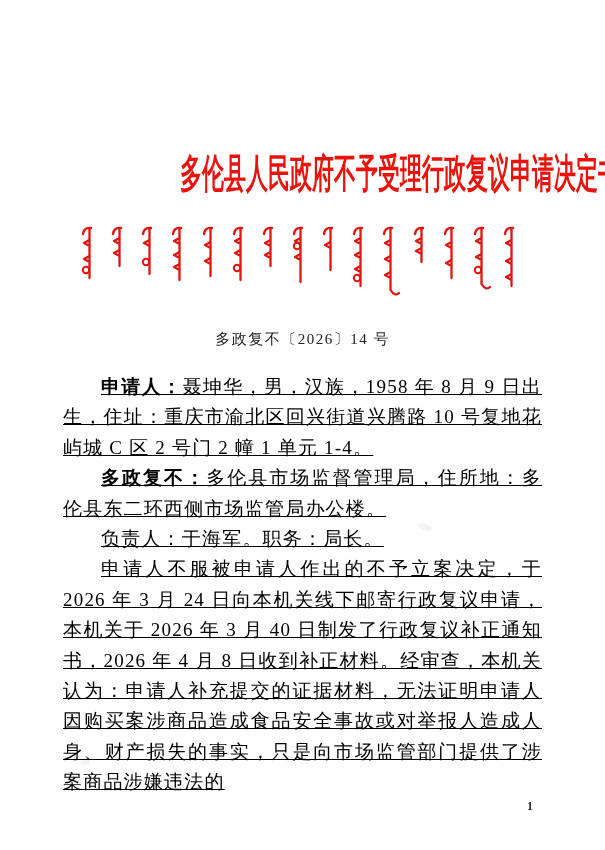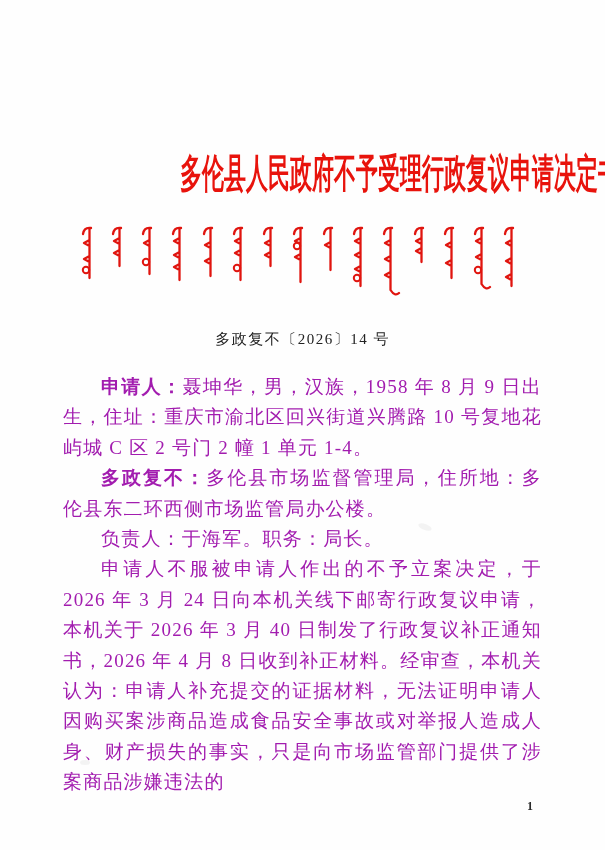--- a/index.html
+++ b/index.html
@@ -47,21 +47,22 @@
   }
   .doc-body{
     position:absolute;
     top:372px;left:63px;
     width:479px;
     font-size:19px;
     line-height:30.4px;
     text-align:justify;
     text-justify:inter-character;
     letter-spacing:1.2px;
-    color:#a21caf;
+    color:#000000;
+    text-decoration:underline;
   }
   .doc-body p{
     margin:0;
     text-indent:2em;
   }
   .doc-body .para-label{font-weight:bold;}
   .page-number{
     position:absolute;
     top:799px;left:527px;
     font-size:12px;

